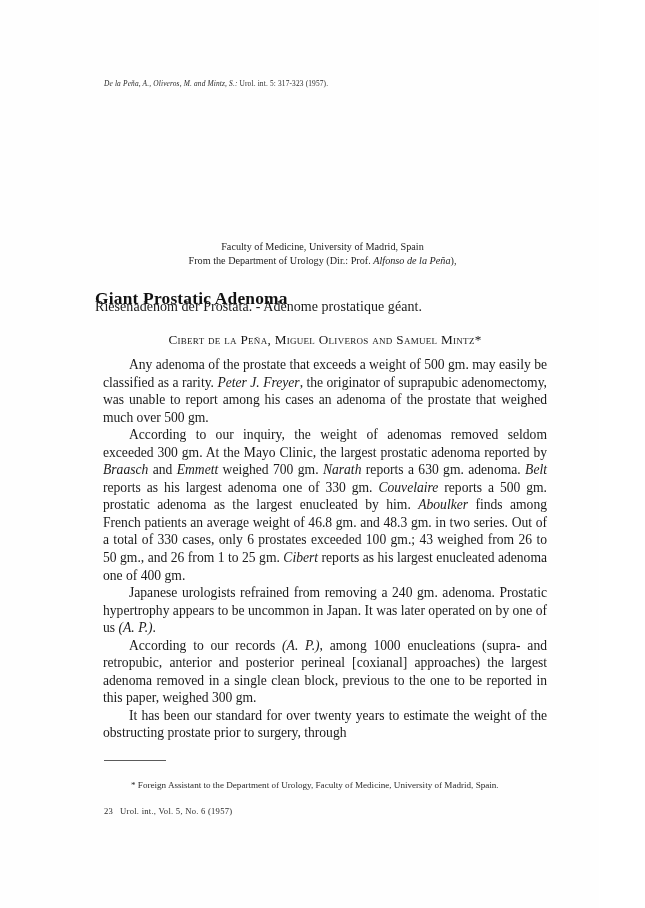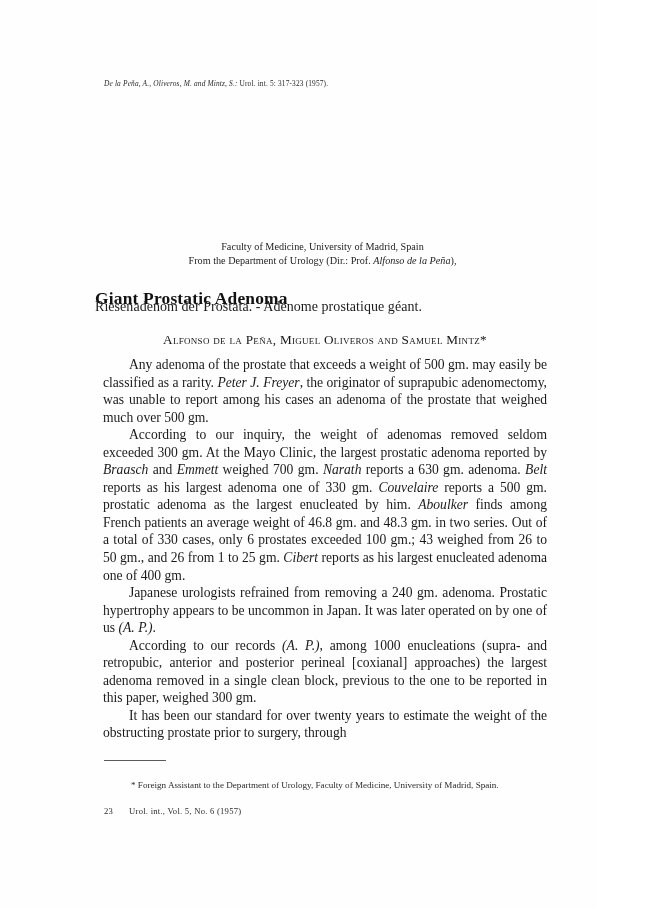--- a/index.html
+++ b/index.html
@@ -141,42 +141,42 @@
   .page-footer {
     position: absolute;
     left: 104px;
     top: 806px;
     font-size: 8.6px;
     letter-spacing: 0.25px;
     color: #2b2b2b;
     white-space: nowrap;
   }
   .page-footer .folio {
-    margin-right: 16px;
+    margin-right: 7px;
   }
 </style>
 </head>
 <body>
 
 <div class="page">
 
   <div class="citation-line">
     <span>De la Peña, A., Oliveros, M. and Mintz, S.:</span>
     <span class="roman">Urol. int. 5: 317-323 (1957).</span>
   </div>
 
   <div class="affiliation">
     <div>Faculty of Medicine, University of Madrid, Spain</div>
     <div><span>From the Department of Urology  (Dir.: Prof. </span><span class="ital">Alfonso de la Peña</span><span>),</span></div>
   </div>
 
   <h1 class="title-main">Giant Prostatic Adenoma</h1>
   <div class="title-sub">Riesenadenom der Prostata. - Adénome prostatique géant.</div>
 
-  <div class="authors">Alfonso de la Peña, Miguel Oliveros and Samuel Mintz*</div>
+  <div class="authors">Cibert de la Peña, Miguel Oliveros and Samuel Mintz*</div>
 
   <div class="body-text" id="body-text">
       <p><span>Any adenoma of the prostate that exceeds a weight of 500 gm. may easily be classified as a rarity. </span><i>Peter J. Freyer</i><span>, the originator of suprapubic adenomectomy, was unable to report among his cases an adenoma of the prostate that weighed much over 500 gm.</span></p>
       <p><span>According to our inquiry, the weight of adenomas removed seldom exceeded 300 gm. At the Mayo Clinic, the largest prostatic adenoma reported by </span><i>Braasch</i><span> and </span><i>Emmett</i><span> weighed 700 gm. </span><i>Narath</i><span> reports a 630 gm. adenoma. </span><i>Belt</i><span> reports as his largest adenoma one of 330 gm. </span><i>Couvelaire</i><span> reports a 500 gm. prostatic adenoma as the largest enucleated by him. </span><i>Aboulker</i><span> finds among French patients an average weight of 46.8 gm. and 48.3 gm. in two series. Out of a total of 330 cases, only 6 prostates exceeded 100 gm.; 43 weighed from 26 to 50 gm., and 26 from 1 to 25 gm. </span><i>Cibert</i><span> reports as his largest enucleated adenoma one of 400 gm.</span></p>
       <p><span>Japanese urologists refrained from removing a 240 gm. adenoma. Prostatic hypertrophy appears to be uncommon in Japan. It was later operated on by one of us </span><i>(A. P.)</i><span>.</span></p>
       <p><span>According to our records </span><i>(A. P.)</i><span>, among 1000 enucleations (supra- and retropubic, anterior and posterior perineal [coxianal] approaches) the largest adenoma removed in a single clean block, previous to the one to be reported in this paper, weighed 300 gm.</span></p>
       <p><span>It has been our standard for over twenty years to estimate the weight of the obstructing prostate prior to surgery, through</span></p>
     </div>
 
   <div class="footnote-rule"></div>

